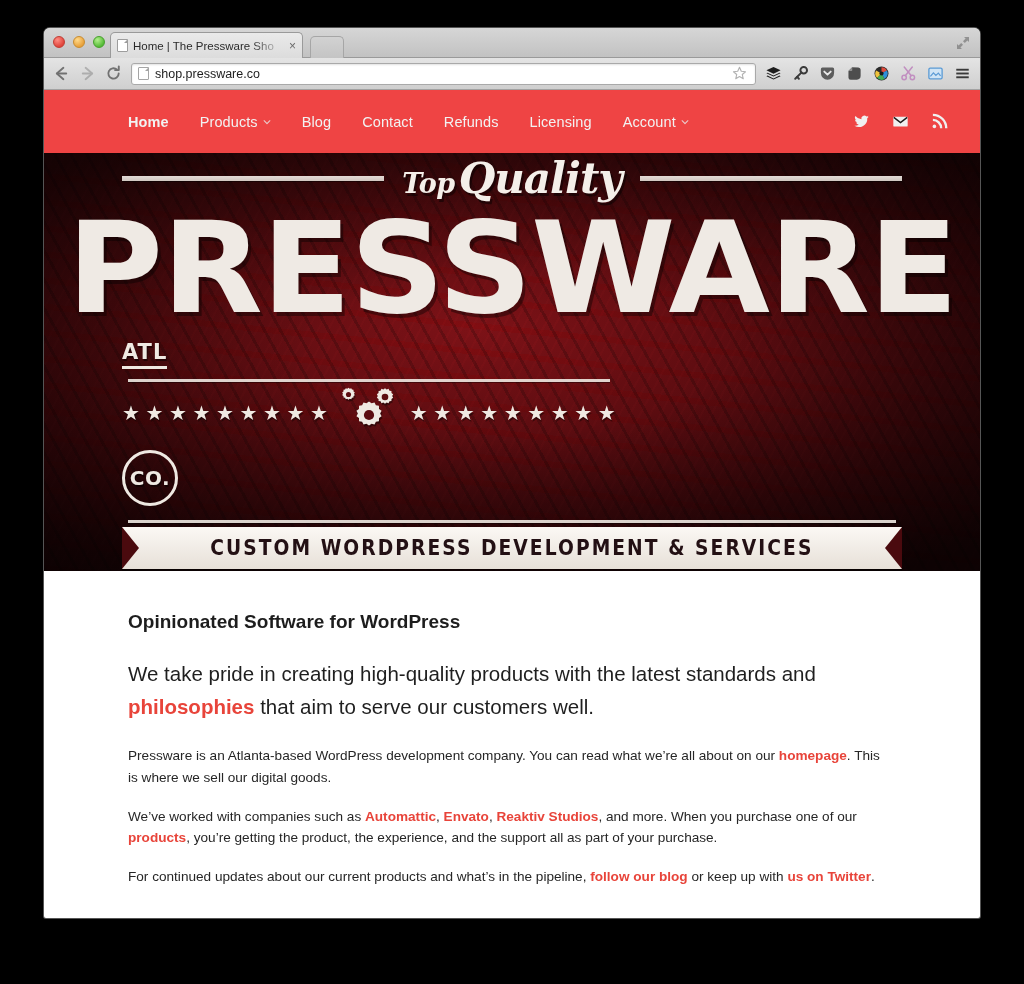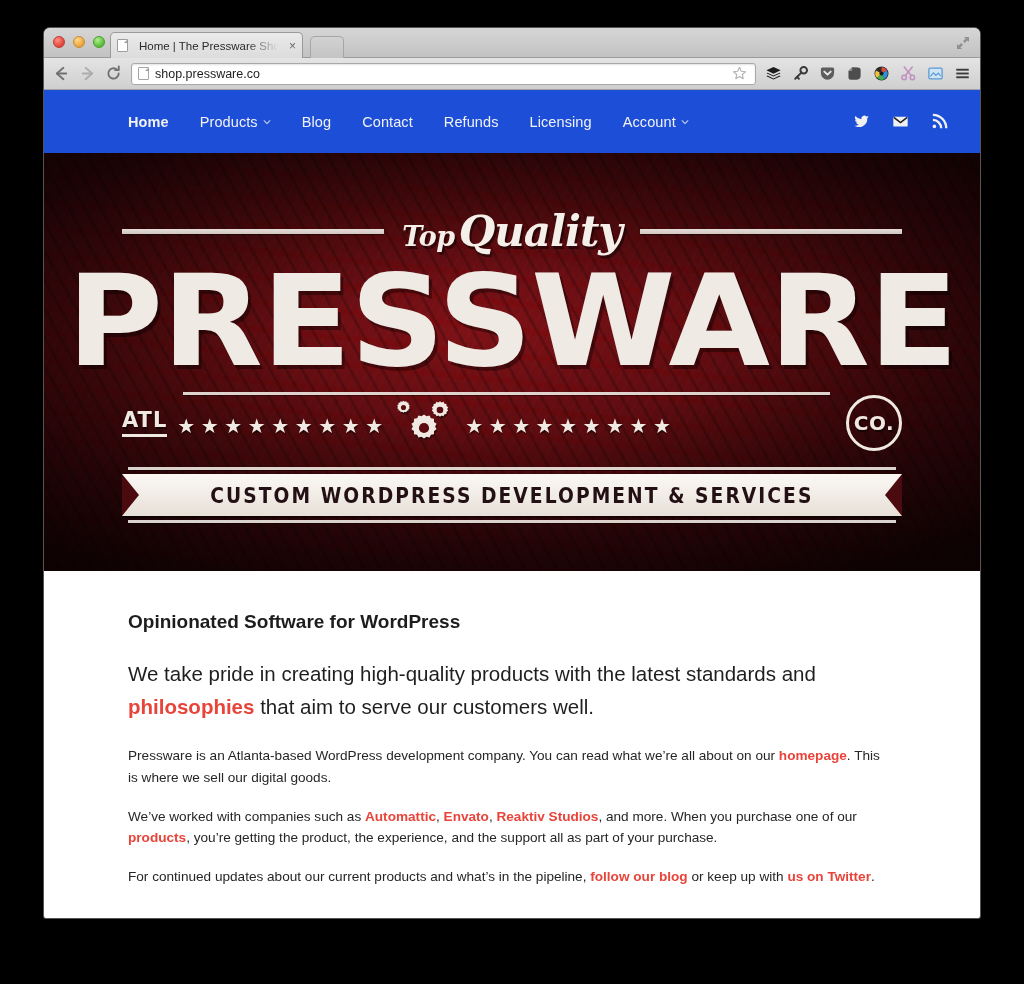--- a/index.html
+++ b/index.html
@@ -36,21 +36,21 @@
   .light.close  { background: radial-gradient(circle at 35% 30%, #ff8d84, #e0443b 70%); border: 1px solid #c03c33; }
   .light.min    { background: radial-gradient(circle at 35% 30%, #ffd98a, #e8a13b 70%); border: 1px solid #c88c30; }
   .light.zoom   { background: radial-gradient(circle at 35% 30%, #b2ef8c, #56bb38 70%); border: 1px solid #46a02c; }
 
   .tab {
     position: absolute; left: 66px; top: 4px;
     width: 193px; height: 26px;
     background: linear-gradient(#eaeaea, #dcdcdc);
     border: 1px solid #9a9a9a; border-bottom: none;
     border-radius: 5px 5px 0 0;
-    display: flex; align-items: center; padding: 0 6px; gap: 11px;
+    display: flex; align-items: center; padding: 0 6px; gap: 5px;
   }
   .tab-favicon {
     width: 11px; height: 13px; background: #fff;
     border: 1px solid #9d9d9d; border-radius: 1px; flex: 0 0 auto;
     position: relative;
   }
   .tab-favicon::after{
     content:""; position:absolute; right:-1px; top:-1px;
     border-width: 0 0 4px 4px; border-style: solid;
     border-color: transparent transparent #9d9d9d transparent;
@@ -99,21 +99,21 @@
     border-width: 0 0 4px 4px; border-style: solid;
     border-color: transparent transparent #a5a5a5 transparent;
   }
   .url-text { font-size: 12.5px; color: #1d1d1d; flex: 1 1 auto; }
   .star-btn { width: 15px; height: 15px; flex: 0 0 auto; opacity:.66; margin-right:2px;}
   .ext-icons { display: flex; align-items: center; gap: 10px; flex: 0 0 auto; }
   .ext-icon { width: 17px; height: 17px; display:block; }
 
   
   .site-nav {
-    height: 63px; background: #1d4ed8;
+    height: 63px; background: #ef4444;
     display: flex; align-items: center;
     padding: 0 32px 0 84px;
   }
   .nav-links { display: flex; align-items: center; gap: 31px; flex: 1 1 auto; }
   .nav-link {
     color: #f2f2f2; font-size: 14.5px; letter-spacing:.1px;
     display: flex; align-items: center; gap: 5px; white-space: nowrap;
   }
   .nav-link.active { font-weight: bold; }
   .caret { display:inline-block; width:8px; height:8px; opacity:.85; }
@@ -168,22 +168,22 @@
     font-size: 126px; line-height: .96;
     letter-spacing: -1px;
     color: #efeae4;
     text-shadow: 3px 4px 0 rgba(0,0,0,.38);
     white-space: nowrap;
     transform: scaleX(1.04);
     margin: 6px 0 2px;
   }
 
   .stars-row {
-    display:flex; align-items:center; width:100%;
-    gap: 10px; margin-top: 8px;
+    display:flex; align-items:flex-start; width:100%;
+    gap: 10px; margin-top: 8px; flex-direction: column;
   }
   .atl, .co {
     color:#efe9e2; font-family:"DejaVu Sans", sans-serif; font-weight:bold;
     text-shadow: 1px 2px 0 rgba(0,0,0,.45);
     flex: 0 0 auto;
   }
   .atl { font-size: 21px; letter-spacing: 1px; border-bottom: 3px solid #efe9e2; padding-bottom:2px; }
   .co {
     font-size: 20px; letter-spacing:.5px;
     width: 56px; height: 56px; border: 3px solid #efe9e2; border-radius: 50%;

